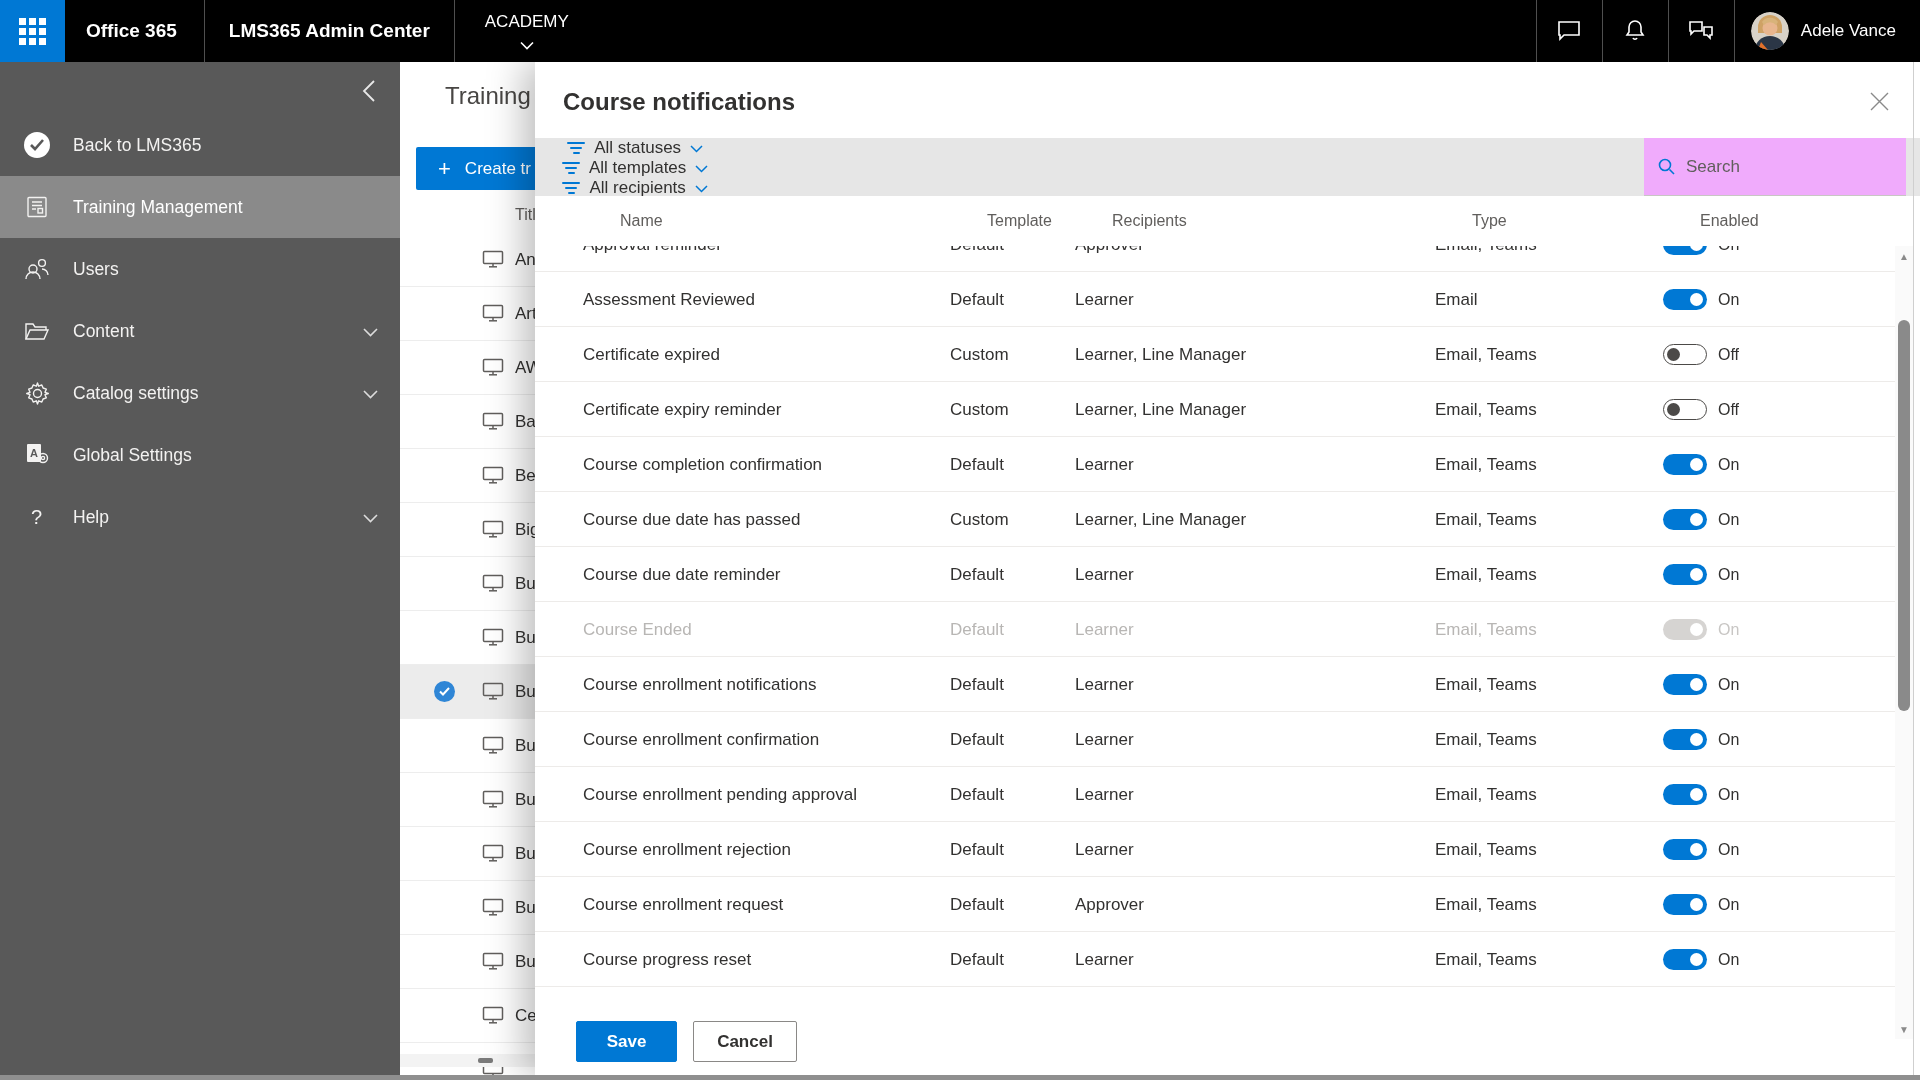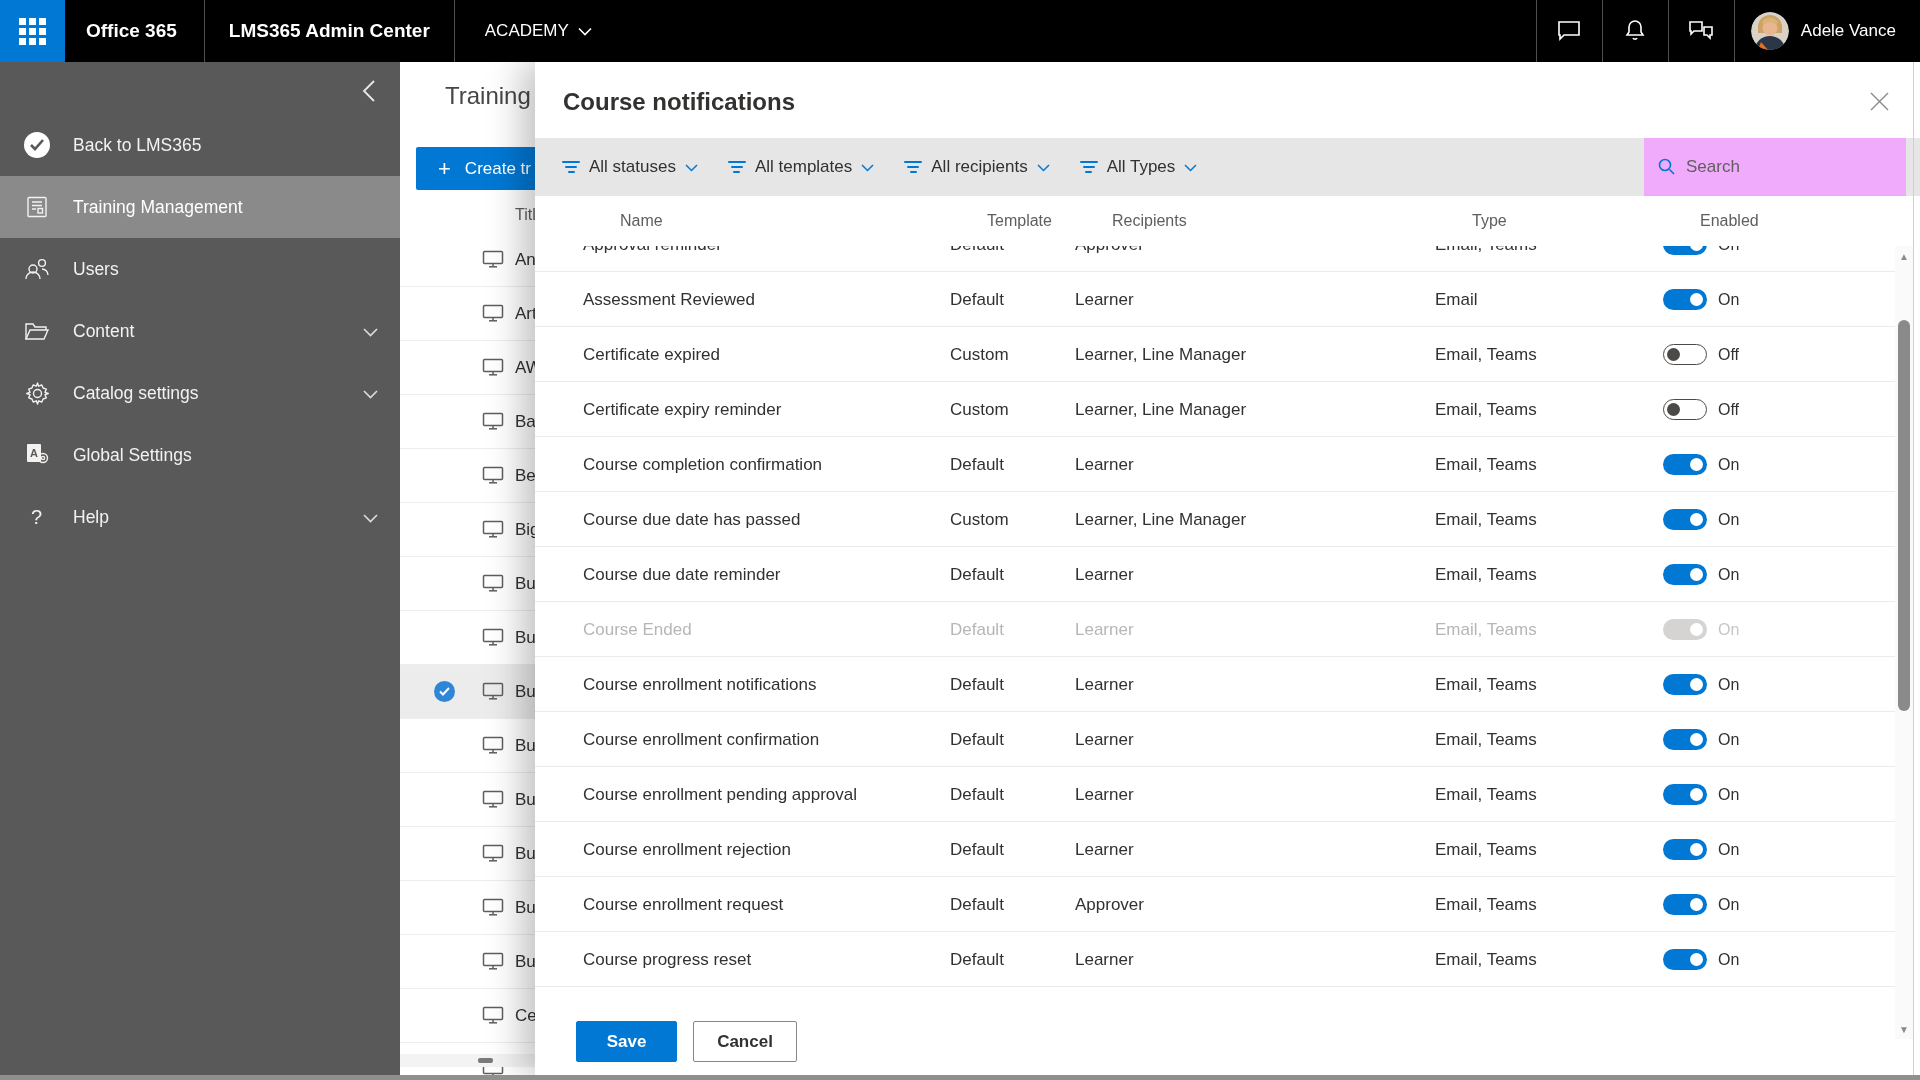--- a/index.html
+++ b/index.html
@@ -126,21 +126,21 @@
         <span></span>
         <span></span>
         <span></span>
         <span></span>
     </div>
   </div>
   <div class="tb-label" style="margin-left:21px;">Office 365</div>
   <div class="tb-sep" style="margin-left:27px;"></div>
   <div class="tb-label" style="margin-left:24px;">LMS365 Admin Center</div>
   <div class="tb-sep" style="margin-left:24px;"></div>
-  <div class="tb-academy" style="margin-left:30px;">
+  <div class="tb-academy" style="margin-left:30px;flex-direction:column;">
     <span>ACADEMY</span>
     <svg class="chev" width="14" height="9" viewBox="0 0 14 9">
         <path d="M1 1.5 L7 7.5 L13 1.5"></path>
       </svg>
   </div>
   <div class="tb-right">
     <div class="tb-sep"></div>
     <div class="tb-iconcell">
       <svg width="24" height="22" viewBox="0 0 24 22">
           <path d="M2 2 h20 v13 h-15 l-4 4 v-4 h-1 z"></path>
@@ -444,21 +444,21 @@
   <div class="m-header">
     <div class="m-title">Course notifications</div>
     <button class="m-close">
       <svg width="19" height="19" viewBox="0 0 19 19" fill="none">
           <path d="M1 1 L18 18 M18 1 L1 18"></path>
         </svg>
     </button>
   </div>
 
   <div class="filterbar">
-    <div id="filter-list" style="display:flex; align-items:center; height:100%;">
+    <div id="filter-list" style="display:flex; align-items:center; height:100%;flex-direction:column;">
         <div class="filter">
     <span class="fbars">
             <i></i>
             <i></i>
             <i></i>
           </span>
     <span class="filter-label">All statuses</span>
     <span class="fchev">
       <svg width="13" height="8" viewBox="0 0 13 8">
               <path d="M1 1 L6.5 6.5 L12 1"></path>

